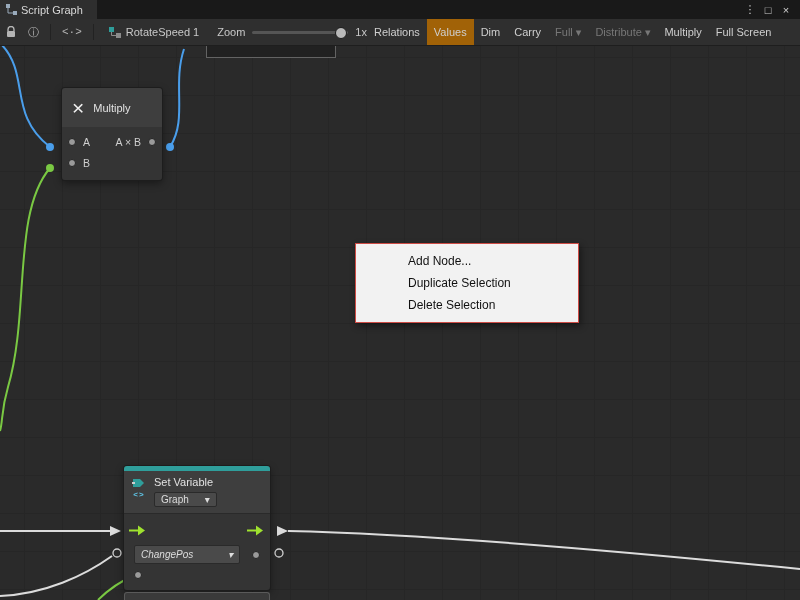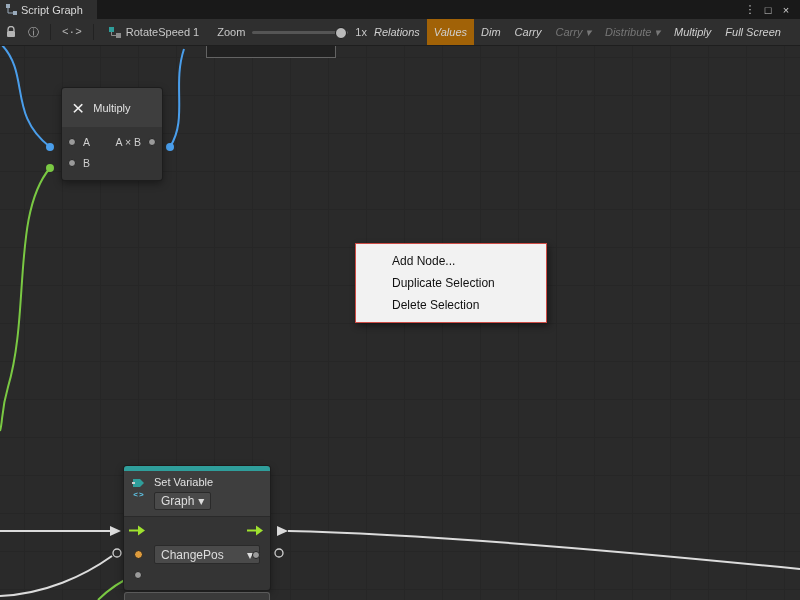--- a/index.html
+++ b/index.html
@@ -18,21 +18,21 @@
   .toolbar{position:absolute;top:19px;left:0;right:0;height:26px;background:#2f2f2f;
            border-bottom:1px solid #1e1e1e;display:flex;align-items:center;
            font-size:11px;color:#c8c8c8;z-index:6;}
   .tb-icon{padding:0 6px;display:flex;align-items:center;color:#b5b5b5;}
   .sep{width:1px;height:16px;background:#222;margin:0 5px;}
   .crumb{display:flex;align-items:center;gap:5px;padding:0 10px;}
   .zoom-wrap{display:flex;align-items:center;margin-left:8px;}
   .zoom-track{position:relative;width:96px;height:3px;background:#555;border-radius:2px;margin:0 7px;}
   .zoom-knob{position:absolute;right:1px;top:-4px;width:10px;height:10px;border-radius:50%;
              background:#b9b9b9;border:1px solid #1c1c1c;}
-  .tb-btn{height:100%;display:flex;align-items:center;padding:0 7px;color:#cfcfcf;white-space:nowrap;font-style:italic;}
+  .tb-btn{height:100%;display:flex;align-items:center;padding:0 7px;color:#cfcfcf;white-space:nowrap;}
   .tb-btn.active{background:#a16207;}
   .tb-btn.disabled{color:#777;}
 
   
   .empty-box{position:absolute;left:206px;top:41px;width:128px;height:15px;
              background:#212121;border:1px solid #636363;z-index:5;}
 
   
   .canvas{position:absolute;top:45px;left:0;width:800px;height:555px;background-color:#2a2a2a;
     background-image:
@@ -60,32 +60,32 @@
 
   
   .setvar{left:124px;top:421px;width:146px;height:124px;background:#343434;}
   .sv-strip{height:5px;background:#2f9e9b;border-radius:3px 3px 0 0;}
   .sv-header{background:#3e3e3e;display:flex;gap:8px;padding:5px 8px 6px;border-bottom:1px solid #2a2a2a;}
   .sv-iconcol{display:flex;flex-direction:column;align-items:center;gap:1px;padding-top:2px;}
   .sv-code{font-size:8px;font-weight:bold;color:#5fc6e8;letter-spacing:1px;}
   .sv-titlecol{display:flex;flex-direction:column;gap:4px;justify-content:space-between;}
   .sv-title{font-size:11px;color:#e2e2e2;}
   .chip{background:#4a4a4a;border:1px solid #2a2a2a;border-radius:2px;color:#ddd;
-        font-size:12px;padding:1px 6px;display:inline-flex;align-items:center;gap:4px;}
+        font-size:10px;padding:1px 6px;display:inline-flex;align-items:center;gap:16px;}
   .sv-chip{align-self:flex-start;}
   .abs{position:absolute;}
   .odot{width:7px;height:7px;border-radius:50%;background:#de9b3c;border:1px solid #232323;}
-  .var-chip{left:30px;top:79px;width:92px;height:15px;justify-content:space-between;display:flex;}
+  .var-chip{left:10px;top:79px;width:92px;height:15px;justify-content:space-between;display:flex;font-style:italic;}
 
   .partial-node{position:absolute;left:124px;top:547px;width:144px;height:10px;background:#3a3a3a;
                 border:1px solid #5a5a5a;border-bottom:none;border-radius:3px 3px 0 0;}
 
   
   .ctx{position:absolute;left:355px;top:198px;width:190px;background:#f2f2f2;
-       border:1px solid #cd4b45;box-shadow:2px 3px 7px rgba(0,0,0,.45);padding:6px 0;z-index:10;}
+       border:1px solid #cd4b45;box-shadow:2px 3px 7px rgba(0,0,0,.45);padding:6px 16px;z-index:10;}
   .ctx-item{height:22px;line-height:22px;padding-left:36px;font-size:12px;color:#111;cursor:default;}
 </style>
 </head>
 <body>
 
 <div class="window">
 
   <div class="titlebar">
     <div class="tab">
       <svg width="11" height="11">
@@ -125,21 +125,21 @@
       <span>Zoom</span>
       <div class="zoom-track">
         <div class="zoom-knob"></div>
       </div>
       <span>1x</span>
     </div>
     <div class="tb-btn">Relations</div>
     <div class="tb-btn active">Values</div>
     <div class="tb-btn">Dim</div>
     <div class="tb-btn">Carry</div>
-    <div class="tb-btn disabled">Carry ▾</div>
+    <div class="tb-btn disabled">Full ▾</div>
     <div class="tb-btn disabled">Distribute ▾</div>
     <div class="tb-btn">Multiply</div>
     <div class="tb-btn">Full Screen</div>
   </div>
 
   <div class="empty-box"></div>
 
   <div class="canvas">
 
     <svg class="wires" width="800" height="555">

